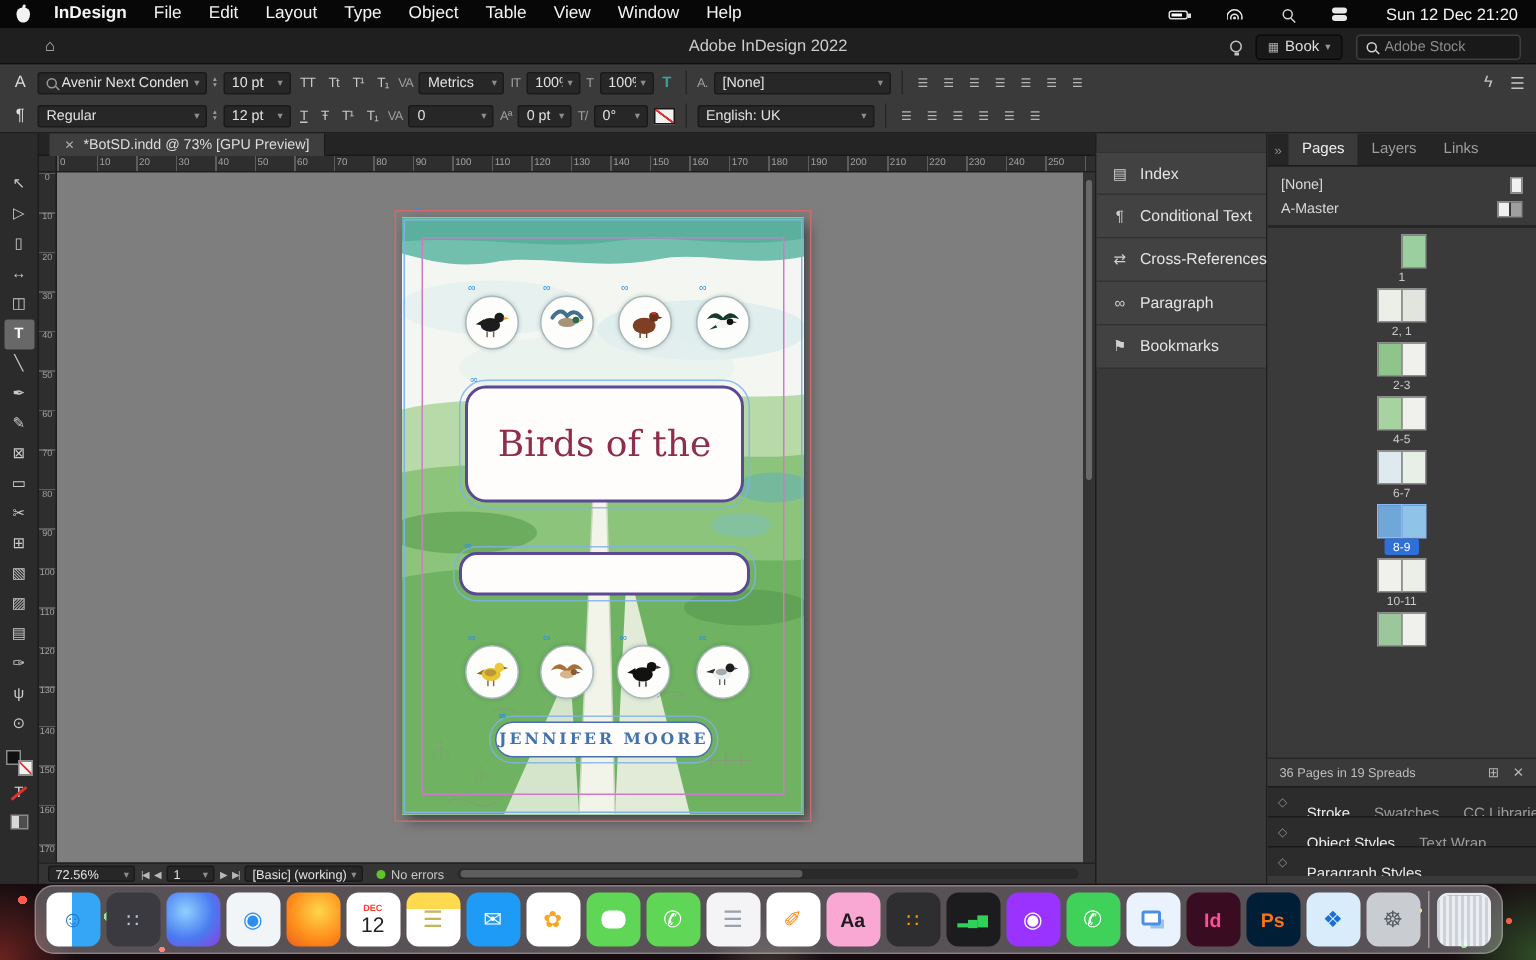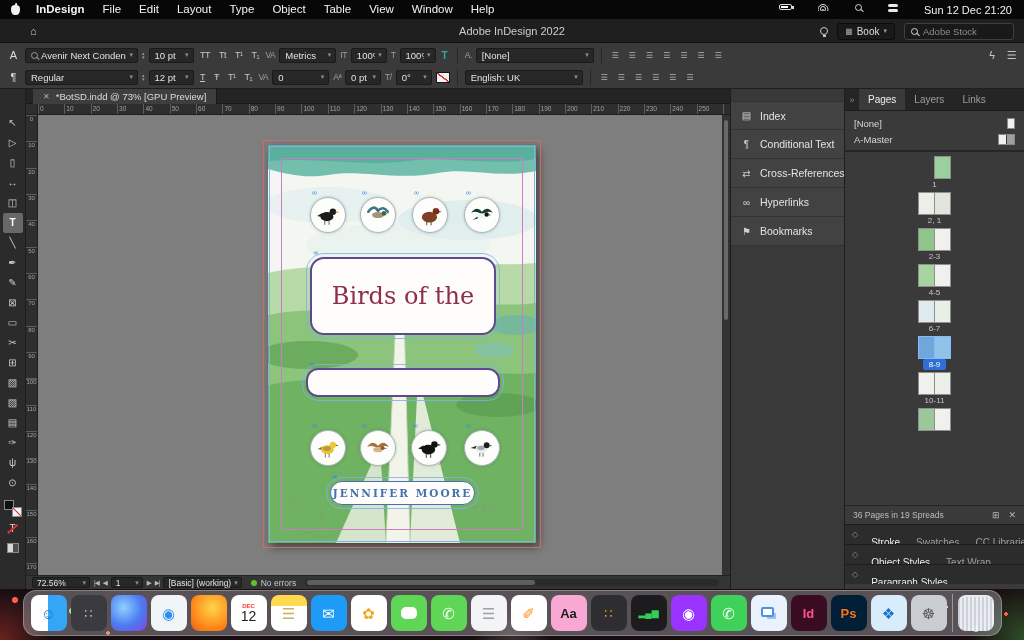--- a/index.html
+++ b/index.html
@@ -27,21 +27,21 @@
   
   .app { position:absolute; left:0; top:0; width:1024px; height:589px; z-index:1; background:#383838; }
 
   
   .menubar { position:absolute; left:0; top:0; width:1024px; height:19px; background:#070707; display:flex; align-items:center; }
   .apple { width:9px; height:10px; background:#f2f2f2; border-radius:45% 45% 42% 42%/40% 40% 55% 55%; position:relative; margin:0 7px 0 11px; flex:none; }
   .apple::before { content:""; position:absolute; top:-2px; left:4px; width:2px; height:3px; background:#f2f2f2; border-radius:1px; transform:rotate(18deg); }
   .menu-item { padding:0 9px; font-size:11.5px; color:#f4f4f4; line-height:19px; white-space:nowrap; }
   .app-name { font-weight:bold; }
   .menu-items { display:contents; }
-  .menu-right { margin-left:auto; display:flex; gap:26px; padding-right:12px; }
+  .menu-right { margin-left:auto; display:flex; align-items:center; gap:26px; padding-right:12px; }
   .batt { width:13px; height:6px; border:1px solid #ddd; border-radius:2px; position:relative; flex:none; }
   .batt::before { content:""; position:absolute; left:1px; top:1px; bottom:1px; width:7px; background:#fff; }
   .batt::after { content:""; position:absolute; right:-3px; top:1px; width:1.5px; height:3px; background:#ddd; }
   .wifi { position:relative; width:11px; height:7px; overflow:hidden; flex:none; }
   .wifi i { position:absolute; left:50%; transform:translateX(-50%); border:1px solid #e8e8e8; border-radius:50%; }
   .wifi .w1 { width:11px; height:11px; top:0; }
   .wifi .w2 { width:6px; height:6px; top:2.5px; }
   .wifi .w3 { width:2px; height:2px; top:5px; background:#e8e8e8; }
   .mag { position:relative; width:7px; height:7px; border:1.2px solid #9a9a9a; border-radius:50%; display:inline-block; flex:none; }
   .mag::after { content:""; position:absolute; right:-3px; bottom:-2px; width:4px; height:1.2px; background:#9a9a9a; transform:rotate(45deg); }
@@ -657,21 +657,21 @@
           <span class="pd-label">Conditional Text</span>
         </div>
 
         <div class="pd-item">
           <span class="pd-icon">⇄</span>
           <span class="pd-label">Cross-References</span>
         </div>
 
         <div class="pd-item">
           <span class="pd-icon">∞</span>
-          <span class="pd-label">Hyperlinks</span>
+          <span class="pd-label">Paragraph</span>
         </div>
 
         <div class="pd-item">
           <span class="pd-icon">⚑</span>
           <span class="pd-label">Bookmarks</span>
         </div>
       </div>
 
     <div class="pagespanel">
       <div class="pp-tabs">

